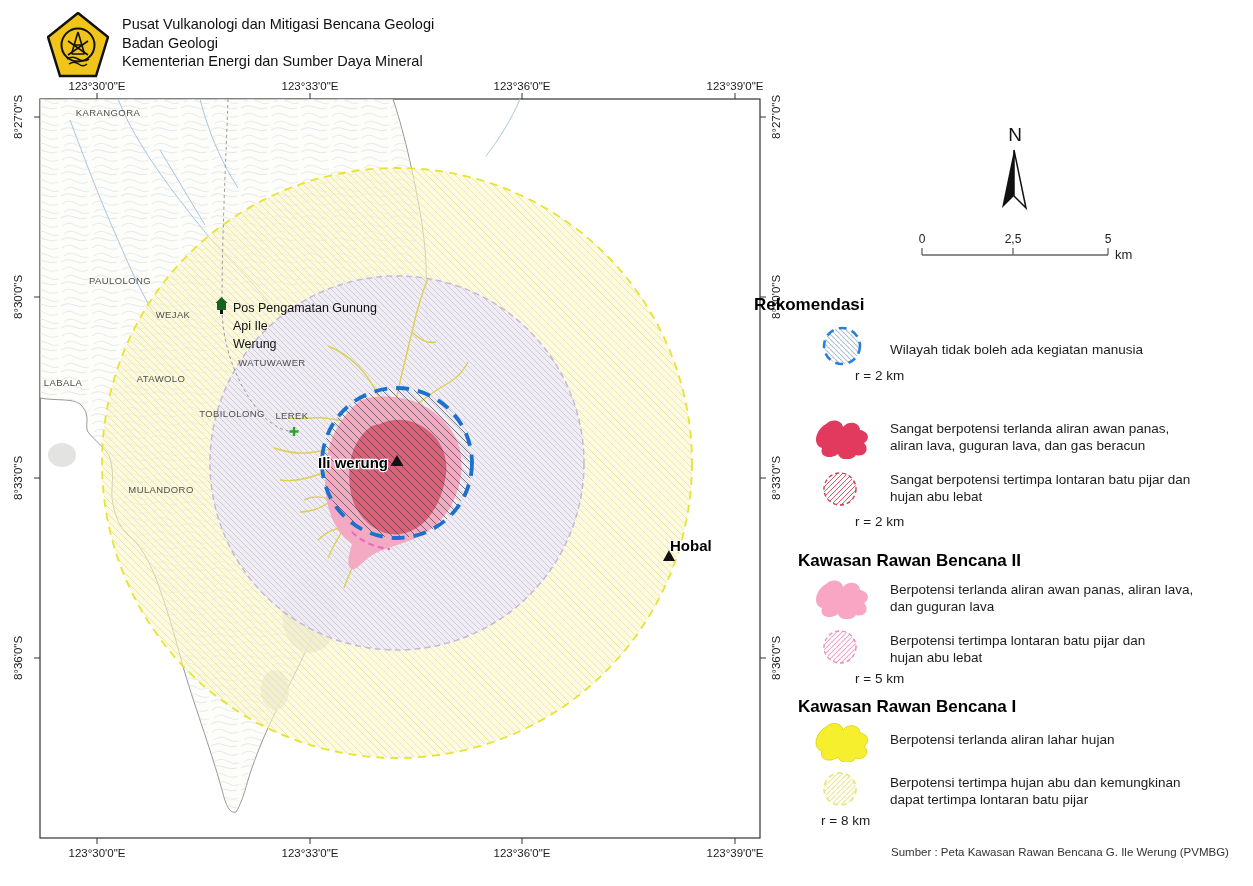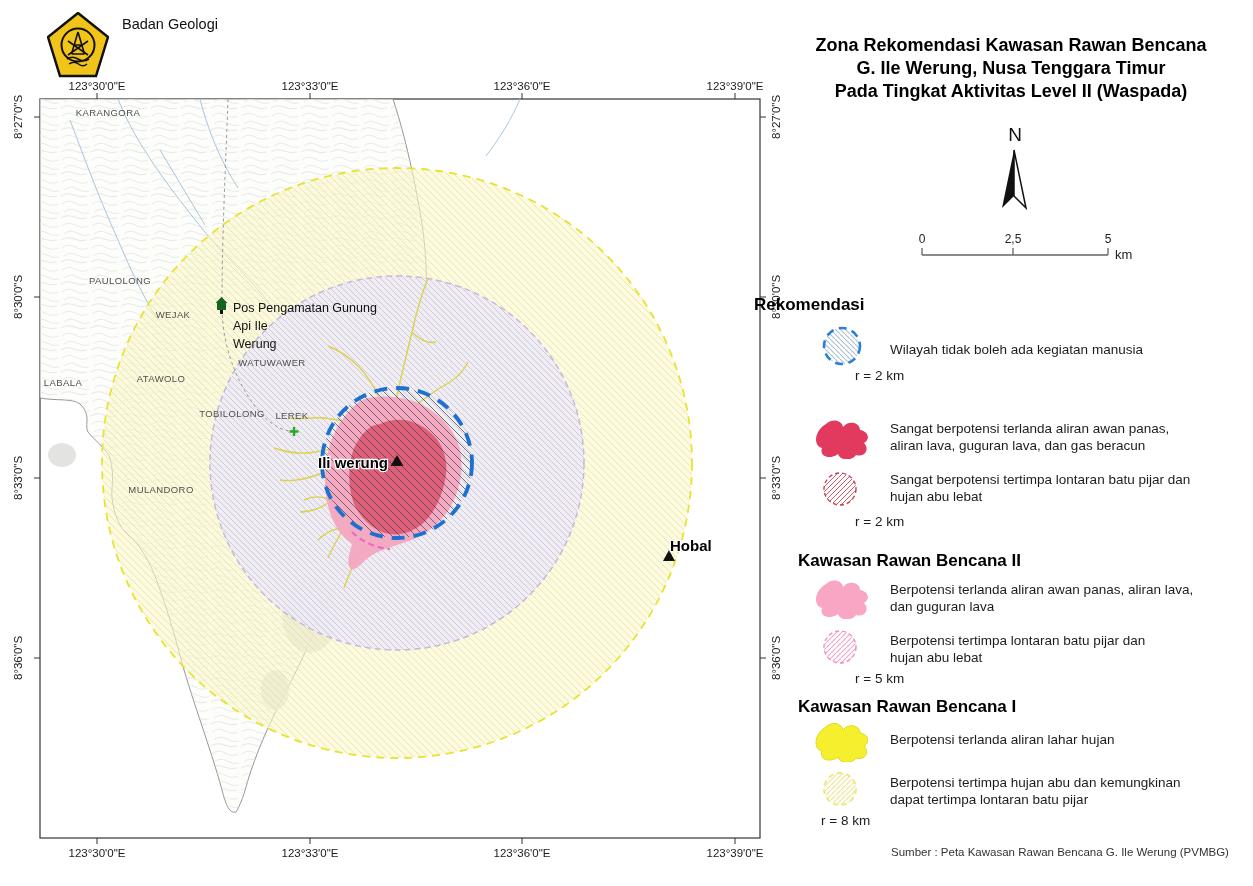--- a/index.html
+++ b/index.html
@@ -30,21 +30,23 @@
 <div id="page">
 
   <svg class="abs" style="left:47px;top:12px" width="62" height="66" viewBox="0 0 62 66">
     <polygon points="31,1 61,25 49,64 13,64 1,25" fill="#f0c419" stroke="#111" stroke-width="2.5"></polygon>
     <circle cx="31" cy="33" r="16.5" fill="none" stroke="#111" stroke-width="2"></circle>
     <path d="M31,20 L24.5,42 M31,20 L37.5,42 M26,33 L36,33 M24.5,42 L37.5,42" fill="none" stroke="#111" stroke-width="1.6"></path>
     <path d="M21,29 L41,43 M41,29 L21,43" stroke="#111" stroke-width="1.6"></path>
     <path d="M20,47 Q25.5,43.5 31,47 T42,47 M22,52 Q27,48.5 31.5,52 T40,52" fill="none" stroke="#111" stroke-width="1.5"></path>
   </svg>
   <div class="abs" id="agency">
+    <div>Pusat Vulkanologi dan Mitigasi Bencana Geologi</div>
     <div>Badan Geologi</div>
+    <div>Kementerian Energi dan Sumber Daya Mineral</div>
   </div>
 
   <svg class="abs" style="left:0;top:0" width="800" height="886" viewBox="0 0 800 886">
     <defs>
       <clipPath id="mapclip">
           <rect x="40" y="99" width="720" height="739"></rect>
         </clipPath>
       <pattern id="topoPat" width="30" height="22" patternUnits="userSpaceOnUse">
         <path d="M2,6 Q8,1 15,5 T28,6" fill="none" stroke="#dde2e8" stroke-width="0.7"></path>
         <path d="M4,14 Q10,9 17,13 T29,15" fill="none" stroke="#dde2e8" stroke-width="0.7"></path>
@@ -212,25 +214,20 @@
     <text class="coord" x="22" y="297" transform="rotate(-90 22 297)">8°30'0"S</text>
     <text class="coord" x="22" y="478" transform="rotate(-90 22 478)">8°33'0"S</text>
     <text class="coord" x="22" y="658" transform="rotate(-90 22 658)">8°36'0"S</text>
 
     <text class="coord" x="780" y="117" transform="rotate(-90 780 117)">8°27'0"S</text>
     <text class="coord" x="780" y="297" transform="rotate(-90 780 297)">8°30'0"S</text>
     <text class="coord" x="780" y="478" transform="rotate(-90 780 478)">8°33'0"S</text>
     <text class="coord" x="780" y="658" transform="rotate(-90 780 658)">8°36'0"S</text>
   </svg>
 
-  <div class="abs" id="map-title">
-    <div>Zona Rekomendasi Kawasan Rawan Bencana</div>
-    <div>G. Ile Werung, Nusa Tenggara Timur</div>
-    <div>Pada Tingkat Aktivitas Level II (Waspada)</div>
-  </div>
 
   <div class="abs" id="north-label">N</div>
   <svg class="abs" style="left:994px;top:148px" width="40" height="66" viewBox="0 0 40 66">
     <polygon points="20,2 8,60 20,48" fill="#111"></polygon>
     <polygon points="20,2 32,60 20,48" fill="#fff" stroke="#111" stroke-width="1.5"></polygon>
   </svg>
 
   <svg class="abs" style="left:905px;top:230px" width="250" height="36" viewBox="0 0 250 36">
     <text class="sbar" x="17" y="13">0</text>
     <text class="sbar" x="108" y="13">2,5</text>

